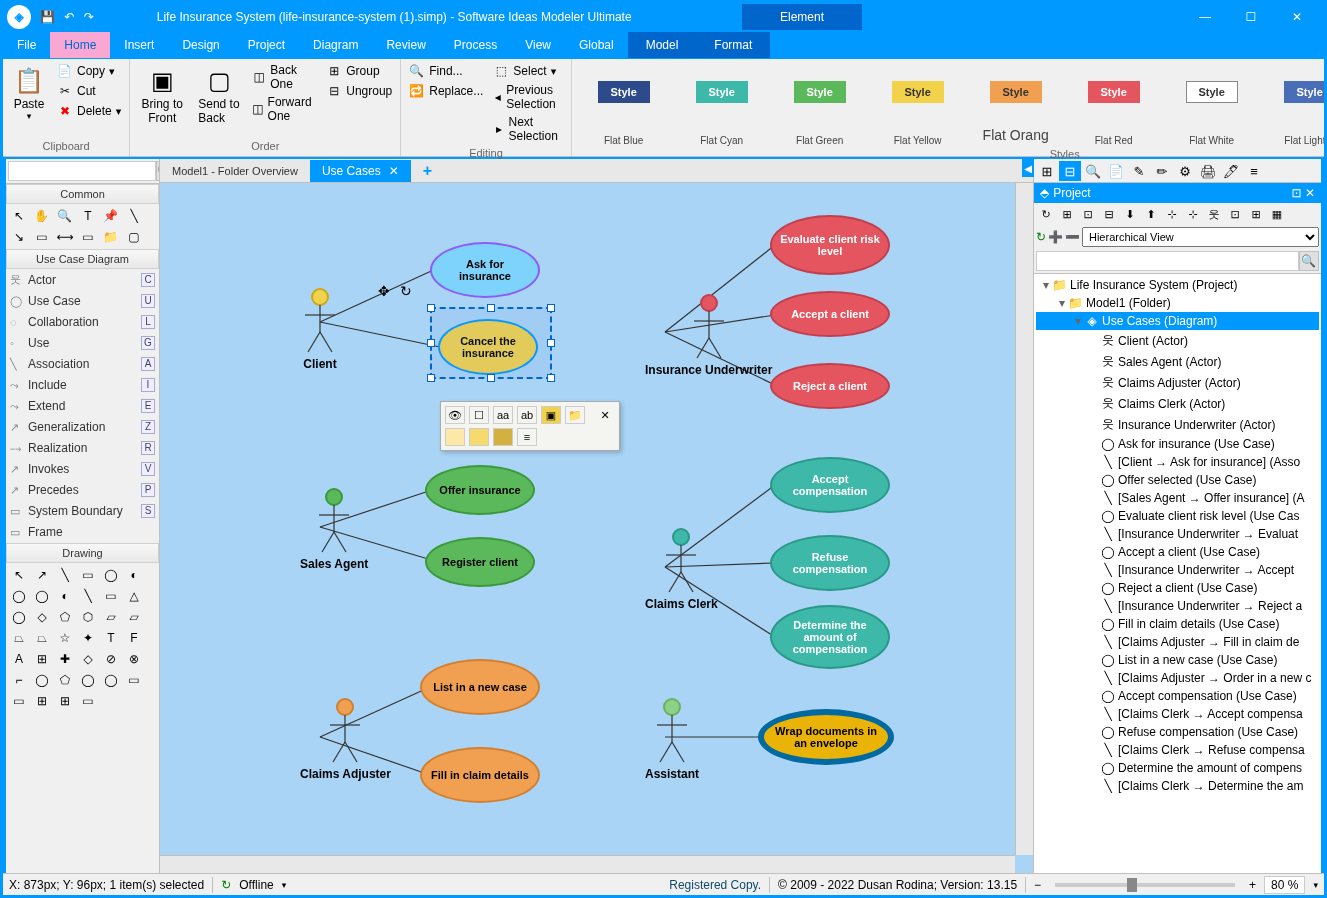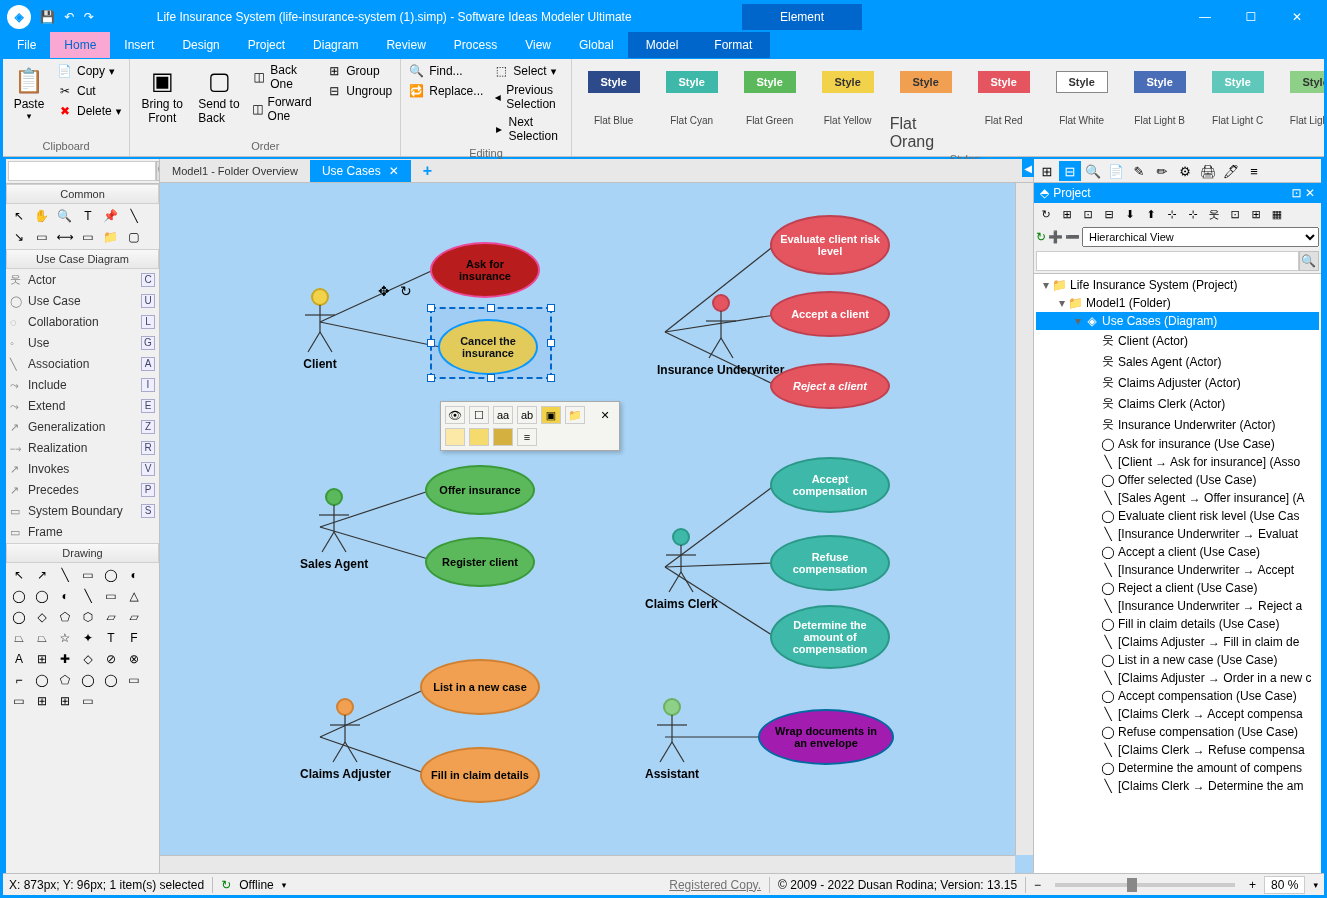--- a/index.html
+++ b/index.html
@@ -17,69 +17,69 @@
 .menubar .ctx{background:#0066cc;padding:6px 18px}
 .menubar .searchbox{margin-left:auto;margin-right:4px;width:230px;height:22px;background:#fff;border:1px solid #ccc;padding:2px 4px;color:#999;font-size:11px;display:flex;align-items:center;justify-content:space-between}
 .ribbon{height:98px;background:#f0f0f0;border-bottom:1px solid #c0c0c0;display:flex}
 .rgrp{border-right:1px solid #d0d0d0;padding:2px 6px;display:flex;flex-direction:column;position:relative}
 .rgrp .glabel{text-align:center;font-size:11px;color:#666;padding:2px 0}
 .rgrp .gbody{flex:1;display:flex;align-items:flex-start;gap:6px}
 .rbtn-lg{display:flex;flex-direction:column;align-items:center;padding:4px;cursor:pointer}
 .rbtn-lg .ico{width:32px;height:32px;display:flex;align-items:center;justify-content:center;font-size:24px}
 .rbtn-sm{display:flex;align-items:center;gap:4px;padding:2px;cursor:pointer;font-size:11px}
 .rbtn-sm .ico{width:16px;height:16px;display:inline-flex;align-items:center;justify-content:center}
-.stylebtn{width:52px;height:22px;border:1px solid #888;display:flex;align-items:center;justify-content:center;font-size:11px;cursor:pointer;font-weight:bold;margin:10px}
+.stylebtn{width:52px;height:22px;border:1px solid #888;display:flex;align-items:center;justify-content:center;font-size:11px;cursor:pointer;font-weight:bold;margin:20px}
 .workspace{position:absolute;top:156px;left:3px;right:3px;bottom:22px;display:flex;background:#f0f0f0}
 .leftpanel{width:154px;background:#f0f0f0;border-right:1px solid #c0c0c0;overflow:hidden}
 .searchbar{display:flex;padding:2px;border-bottom:1px solid #c0c0c0}
 .searchbar input{flex:1;border:1px solid #ccc;padding:2px;font-size:11px}
 .searchbar .sbtn{width:20px;height:20px;background:#e0e0e0;border:1px solid #c0c0c0;display:flex;align-items:center;justify-content:center;cursor:pointer}
 .panelhdr{background:linear-gradient(#f8f8f8,#e8e8e8);border:1px solid #d0d0d0;text-align:center;padding:3px;font-size:11px;color:#333}
 .toolrow{display:flex;flex-wrap:wrap;padding:2px;gap:1px}
 .toolbtn{width:22px;height:20px;border:1px solid transparent;display:flex;align-items:center;justify-content:center;cursor:pointer;font-size:12px}
 .listitem{display:flex;align-items:center;padding:3px 4px;cursor:pointer;font-size:11px;color:#333;border-bottom:1px solid #f0f0f0}
 .listitem .ico{width:18px;font-size:11px;color:#888}
 .listitem .key{margin-left:auto;width:14px;height:14px;border:1px solid #aac;background:#eef;text-align:center;font-size:10px;color:#446}
 .canvas-area{flex:1;display:flex;flex-direction:column;background:#fff}
 .tabbar{height:24px;background:#e8e8e8;display:flex;align-items:center;border-bottom:1px solid #c0c0c0}
 .tab{padding:4px 12px;font-size:11px;cursor:pointer;color:#333}
 .tab.active{background:#0099ff;color:#fff;display:flex;align-items:center;gap:8px}
 .canvas{flex:1;background:#a9d4f5;position:relative;overflow:hidden}
 .actor{position:absolute;display:flex;flex-direction:column;align-items:center}
 .actor svg{width:40px;height:70px}
 .actor .alabel{font-size:12px;font-weight:bold;color:#000;white-space:nowrap;text-align:center}
 .usecase{position:absolute;border-radius:50%;display:flex;align-items:center;justify-content:center;text-align:center;font-size:11px;font-weight:600;padding:8px;color:#000}
-.uc-yellow{background:#b91c1c;border:2px solid #ec4899}
+.uc-yellow{background:#7dd3fc;border:2px solid #8b5cf6}
 .uc-selected{background:#f2d24a;border:2px solid #0099ff;box-shadow:0 0 0 6px rgba(0,100,200,0.0)}
 .uc-green{background:#5bb85b;border:2px solid #3a9a3a}
 .uc-orange{background:#f0a050;border:2px solid #d08030}
 .uc-red{background:#e55560;border:2px solid #c04050;color:#fff}
 .uc-teal{background:#3eb8a8;border:2px solid #2a9888;color:#fff}
-.uc-lgreen{background:#a21caf;border:2px solid #0369a1}
+.uc-lgreen{background:#eab308;border:6px solid #0369a1}
 .selection-box{position:absolute;border:2px dashed #0066cc;background:rgba(100,150,250,0.1)}
 .handle{position:absolute;width:8px;height:8px;background:#fff;border:1px solid #0066cc}
 .cxtoolbar{position:absolute;background:#f4f4f0;border:1px solid #aaa;box-shadow:2px 2px 4px rgba(0,0,0,0.2);padding:4px;display:flex;flex-direction:column;gap:4px}
 .cxtoolbar .row{display:flex;gap:4px}
 .cxtoolbar .cbtn{width:20px;height:18px;border:1px solid #ccc;cursor:pointer;display:flex;align-items:center;justify-content:center;font-size:11px}
 .rightpanel{width:288px;background:#f0f0f0;border-left:1px solid #c0c0c0;display:flex;flex-direction:column}
 .righttoolbar{height:24px;display:flex;gap:1px;padding:2px;border-bottom:1px solid #c0c0c0;background:#f0f0f0}
 .righttoolbar .tb{width:22px;height:20px;display:flex;align-items:center;justify-content:center;cursor:pointer;font-size:13px}
 .projhdr{background:#0099ff;color:#fff;padding:3px 6px;font-size:11px;display:flex;align-items:center;gap:4px}
 .projtoolbar{display:flex;gap:1px;padding:2px;flex-wrap:wrap}
 .projtoolbar .tb{width:20px;height:18px;display:flex;align-items:center;justify-content:center;cursor:pointer;font-size:11px}
 .viewselect{display:flex;gap:2px;padding:2px;align-items:center}
 .viewselect select{flex:1;font-size:11px;padding:2px}
 .tree{flex:1;overflow:auto;background:#fff;font-size:11px;padding:2px}
 .tnode{display:flex;align-items:center;padding:2px 0;cursor:pointer;white-space:nowrap}
 .tnode .exp{width:12px;color:#666;text-align:center}
 .tnode .tico{width:16px;text-align:center;margin-right:2px}
 .tnode.sel{background:#0099ff;color:#fff}
 .statusbar{position:absolute;bottom:0;left:0;right:0;height:22px;background:#f0f0f0;border-top:1px solid #c0c0c0;display:flex;align-items:center;font-size:11px;padding:0 6px;gap:8px}
 .statusbar .sep{border-left:1px solid #c0c0c0;height:16px}
-.statusbar .link{color:#737373;text-decoration:underline;cursor:pointer;margin-left:auto}
+.statusbar .link{color:#0c4a6e;cursor:pointer;margin-left:auto}
 .zoomslider{width:180px;height:4px;background:#ccc;position:relative;margin:0 6px}
 .zoomslider .thumb{position:absolute;width:10px;height:14px;background:#888;top:-5px;left:40%}
 .scrollbar-v{position:absolute;right:0;top:0;bottom:18px;width:18px;background:#e8e8e8;border-left:1px solid #c0c0c0}
 .scrollbar-h{position:absolute;left:0;right:18px;bottom:0;height:18px;background:#e8e8e8;border-top:1px solid #c0c0c0}
 .collapse-handle{position:absolute;left:-12px;top:0;width:12px;height:18px;background:#0099ff;color:#fff;display:flex;align-items:center;justify-content:center;cursor:pointer;font-size:10px}
 svg line{stroke:#333;stroke-width:1.2}
 </style>
 </head>
 <body>
 
@@ -210,21 +210,21 @@
         <div style="display: flex; flex-direction: column; align-items: center;">
           <div class="stylebtn" style="background:#5bb85b;color:#fff;border-color:#5bb85b">Style</div>
           <div style="font-size:10px;color:#444;margin-top:12px">Flat Green</div>
         </div>
         <div style="display: flex; flex-direction: column; align-items: center;">
           <div class="stylebtn" style="background:#f2d24a;color:#333;border-color:#f2d24a">Style</div>
           <div style="font-size:10px;color:#444;margin-top:12px">Flat Yellow</div>
         </div>
         <div style="display: flex; flex-direction: column; align-items: center;">
           <div class="stylebtn" style="background:#f0a050;color:#333;border-color:#f0a050">Style</div>
-          <div style="font-size:16px;color:#444;margin-top:12px">Flat Orang</div>
+          <div style="font-size:14px;color:#444;margin-top:4px">Flat Orang</div>
         </div>
         <div style="display: flex; flex-direction: column; align-items: center;">
           <div class="stylebtn" style="background:#e55560;color:#fff;border-color:#e55560">Style</div>
           <div style="font-size:10px;color:#444;margin-top:12px">Flat Red</div>
         </div>
         <div style="display: flex; flex-direction: column; align-items: center;">
           <div class="stylebtn" style="background:#ffffff;color:#333;border-color:#888">Style</div>
           <div style="font-size:10px;color:#444;margin-top:12px">Flat White</div>
         </div>
         <div style="display: flex; flex-direction: column; align-items: center;">
@@ -414,21 +414,21 @@
           <div class="actor" style="left: 140px; top: 104px;">
             <svg viewBox="0 0 40 70">
               <circle cx="20" cy="10" r="8" fill="#f2d24a" stroke="#c8a820" stroke-width="2"></circle>
               <line x1="20" y1="18" x2="20" y2="45" stroke="#c8a820" stroke-width="2"></line>
               <line x1="5" y1="28" x2="35" y2="28" stroke="#c8a820" stroke-width="2"></line>
               <line x1="20" y1="45" x2="8" y2="65" stroke="#c8a820" stroke-width="2"></line>
               <line x1="20" y1="45" x2="32" y2="65" stroke="#c8a820" stroke-width="2"></line>
             </svg>
             <div class="alabel">Client</div>
           </div>
-          <div class="actor" style="left: 485px; top: 110px; margin-left: 12px;">
+          <div class="actor" style="left: 485px; top: 110px;">
             <svg viewBox="0 0 40 70">
               <circle cx="20" cy="10" r="8" fill="#e55560" stroke="#c04050" stroke-width="2"></circle>
               <line x1="20" y1="18" x2="20" y2="45" stroke="#c04050" stroke-width="2"></line>
               <line x1="5" y1="28" x2="35" y2="28" stroke="#c04050" stroke-width="2"></line>
               <line x1="20" y1="45" x2="8" y2="65" stroke="#c04050" stroke-width="2"></line>
               <line x1="20" y1="45" x2="32" y2="65" stroke="#c04050" stroke-width="2"></line>
             </svg>
             <div class="alabel">Insurance Underwriter</div>
           </div>
           <div class="actor" style="left: 140px; top: 304px;">
@@ -474,21 +474,21 @@
         </div>
       <div id="usecases">
           <div class="usecase uc-yellow" style="left: 270px; top: 59px; width: 110px; height: 56px;">Ask for insurance</div>
           <div class="usecase uc-selected" style="left: 278px; top: 136px; width: 100px; height: 56px;">Cancel the insurance</div>
           <div class="usecase uc-green" style="left: 265px; top: 282px; width: 110px; height: 50px;">Offer insurance</div>
           <div class="usecase uc-green" style="left: 265px; top: 354px; width: 110px; height: 50px;">Register client</div>
           <div class="usecase uc-orange" style="left: 260px; top: 476px; width: 120px; height: 56px;">List in a new case</div>
           <div class="usecase uc-orange" style="left: 260px; top: 564px; width: 120px; height: 56px;">Fill in claim details</div>
           <div class="usecase uc-red" style="left: 610px; top: 32px; width: 120px; height: 60px;">Evaluate client risk level</div>
           <div class="usecase uc-red" style="left: 610px; top: 108px; width: 120px; height: 46px;">Accept a client</div>
-          <div class="usecase uc-red" style="left: 610px; top: 180px; width: 120px; height: 46px; font-style: italic;">Reject a client</div>
+          <div class="usecase uc-red" style="left: 610px; top: 180px; width: 120px; height: 46px;">Reject a client</div>
           <div class="usecase uc-teal" style="left: 610px; top: 274px; width: 120px; height: 56px;">Accept compensation</div>
           <div class="usecase uc-teal" style="left: 610px; top: 352px; width: 120px; height: 56px;">Refuse compensation</div>
           <div class="usecase uc-teal" style="left: 610px; top: 422px; width: 120px; height: 64px;">Determine the amount of compensation</div>
           <div class="usecase uc-lgreen" style="left: 598px; top: 526px; width: 136px; height: 56px;">Wrap documents in an envelope</div>
         </div>
 
       <div class="selection-box" style="left:270px;top:124px;width:122px;height:72px">
         <div class="handle" style="left:-5px;top:-5px"></div>
           <div class="handle" style="right:-5px;top:-5px"></div>
         <div class="handle" style="left:-5px;bottom:-5px"></div>

